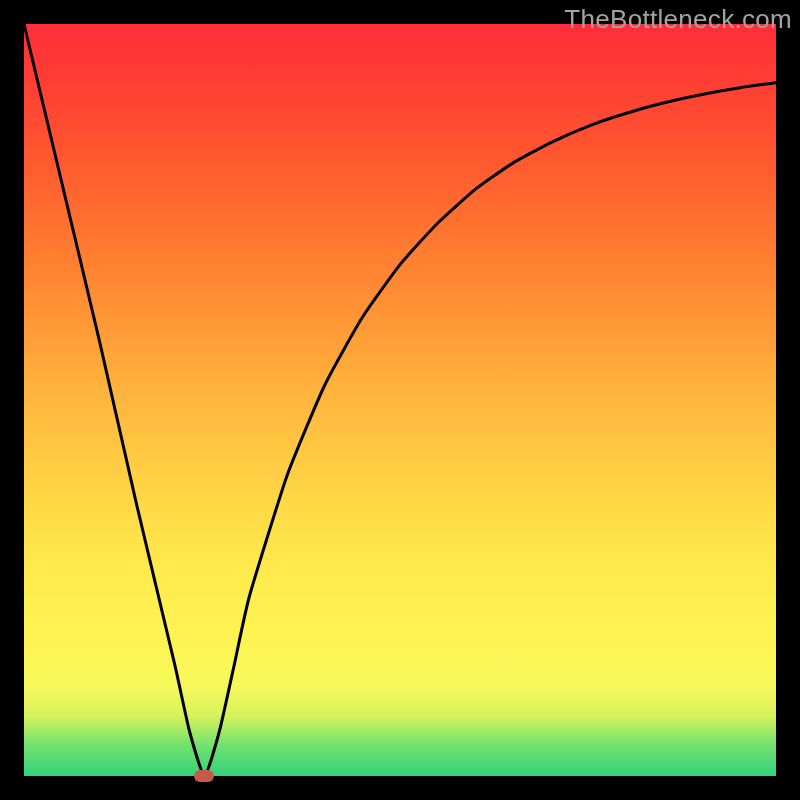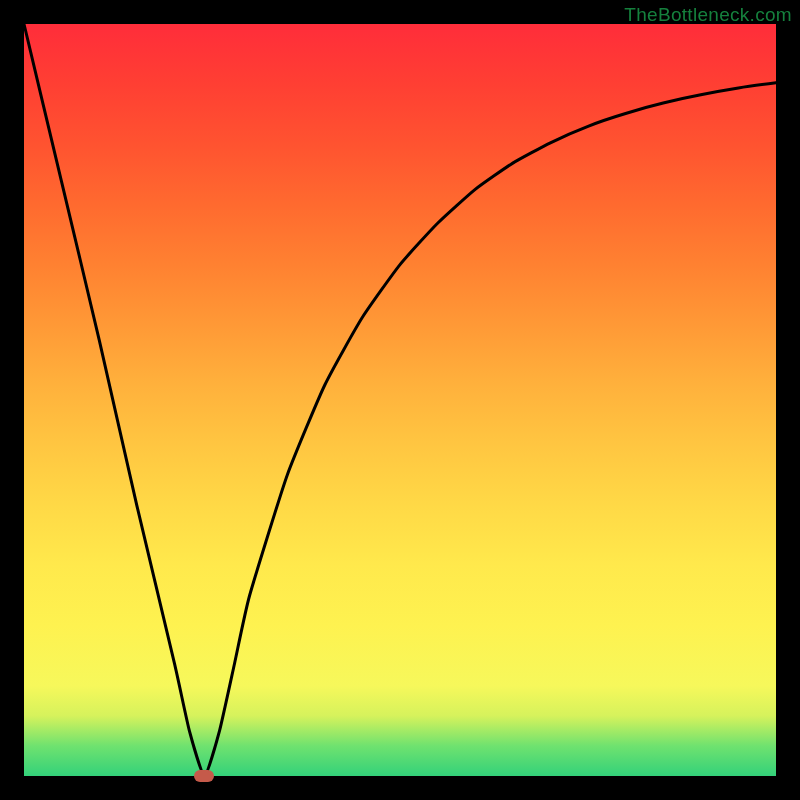--- a/index.html
+++ b/index.html
@@ -40,22 +40,22 @@
       #ff5330 84%,
       #ff3f33 92%,
       #ff2d3a 100%
     );
   }
   .watermark {
     position: absolute;
     top: 4px;
     right: 8px;
     font-family: Arial, Helvetica, sans-serif;
-    font-size: 19px;
-    color: #15803d;
+    font-size: 26px;
+    color: #a3a3a3;
     letter-spacing: 0.3px;
     user-select: none;
   }
   svg.curve {
     position: absolute;
     left: 0;
     top: 0;
     width: 752px;
     height: 752px;
     overflow: visible;

